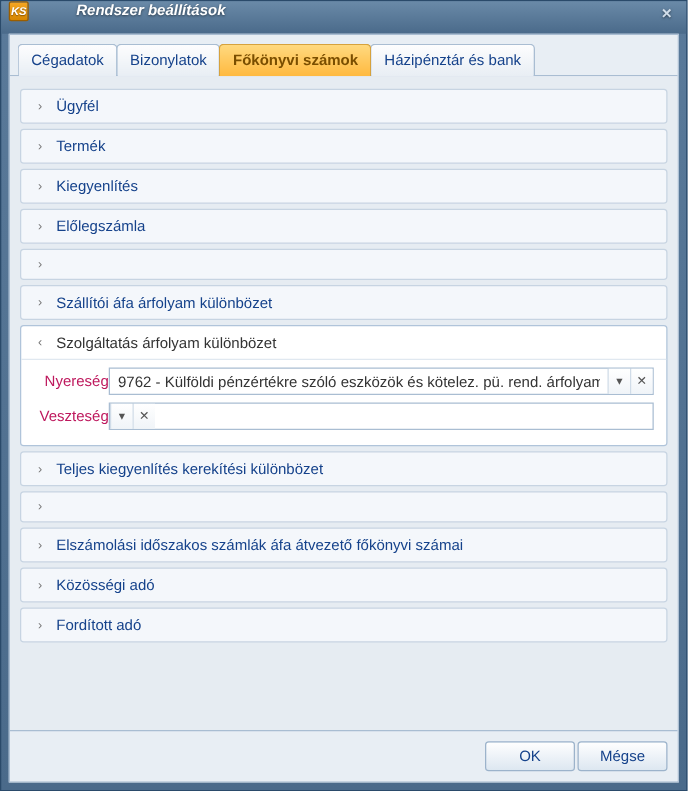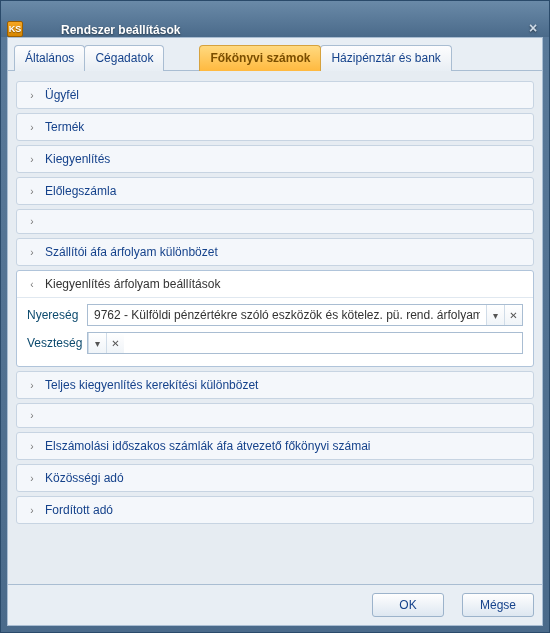--- a/index.html
+++ b/index.html
@@ -14,28 +14,29 @@
   }
   .window {
     width: 550px;
     height: 633px;
     background: linear-gradient(#5a7a9a, #4a6a8a);
     border: 1px solid #2a4a6a;
     display: flex;
     flex-direction: column;
   }
   .titlebar {
-    height: 36px;
-    display: flex;
-    align-items: flex-end;
+    height: 26px;
+    display: flex;
+    align-items: flex-start;
     padding: 0 4px 0 6px;
     color: #fff;
     font-weight: bold;
     text-shadow: 0 1px 2px rgba(0,0,0,0.5);
     background: linear-gradient(#6a8aa8, #4a6a8a);
+    font-style: italic;
   }
   .titlebar .app-icon {
     width: 16px; height: 16px;
     margin-right: 6px;
     background: linear-gradient(#f5a623, #d68600);
     border: 1px solid #9a5e00;
     border-radius: 2px;
     display: flex; align-items: center; justify-content: center;
     font-size: 9px; color: #fff; font-weight: bold;
     text-shadow: 0 1px 1px rgba(0,0,0,0.4);
@@ -78,21 +79,20 @@
     margin-right: -1px;
     position: relative;
     top: 1px;
   }
   .tab.active {
     background: linear-gradient(#ffd97f, #ffb93f);
     color: #7a4e00;
     font-weight: bold;
     border-color: #d6a23e;
     z-index: 2;
-    margin-left: 36px;
   }
   
   .content {
     flex: 1;
     padding: 10px 8px;
     overflow: auto;
     background: #e6ecf2;
   }
   .section {
     border: 1px solid #c7d4e2;
@@ -125,21 +125,22 @@
     border-top: 1px solid #e0e8f0;
   }
   .form-row {
     display: flex;
     align-items: center;
     margin-bottom: 6px;
   }
   .form-row:last-child { margin-bottom: 2px; }
   .form-label {
     width: 60px;
-    color: #0c4a6e;
+    color: #be185d;
+    text-align: right;
   }
   .input-wrap {
     flex: 1;
     display: flex;
     align-items: stretch;
     border: 1px solid #a9bdd2;
     background: #fff;
     height: 22px;
   }
   .input-wrap input {
@@ -163,21 +164,21 @@
     font-size: 10px;
     cursor: pointer;
     background: linear-gradient(#fff,#f0f4f8);
   }
   
   .button-bar {
     border-top: 1px solid #a9bdd2;
     padding: 8px;
     display: flex;
     justify-content: flex-end;
-    gap: 18px;
+    gap: 2px;
     background: #e8eef4;
   }
   .btn {
     min-width: 72px;
     padding: 4px 14px;
     border: 1px solid #9cb3cb;
     border-radius: 3px;
     background: linear-gradient(#fefefe, #dde7f1);
     color: #15428b;
     cursor: pointer;
@@ -193,22 +194,22 @@
     <div class="app-icon">KS</div>
     <div class="title">Rendszer beállítások</div>
     <div class="close">
       <span>×</span>
     </div>
   </div>
 
   <div class="client">
 
     <div class="tabs">
-      <div class="tab">Általános</div>
       <div class="tab">Cégadatok</div>
+      <div class="tab">Bizonylatok</div>
       <div class="tab active">Főkönyvi számok</div>
       <div class="tab">Házipénztár és bank</div>
     </div>
 
     <div class="content">
 
       <div class="section">
         <div class="section-header">
           <span class="caret">›</span>
           <span>Ügyfél</span>
@@ -245,21 +246,21 @@
       <div class="section">
         <div class="section-header">
           <span class="caret">›</span>
           <span>Szállítói áfa árfolyam különbözet</span>
         </div>
       </div>
 
       <div class="section expanded">
         <div class="section-header">
           <span class="caret">‹</span>
-          <span>Kiegyenlítés árfolyam beállítások</span>
+          <span>Szolgáltatás árfolyam különbözet</span>
         </div>
         <div class="section-body">
 
           <div class="form-row">
             <div class="form-label">Nyereség</div>
             <div class="input-wrap">
               <input type="text" value="9762 - Külföldi pénzértékre szóló eszközök és kötelez. pü. rend. árfolyamny." style="">
               <div class="input-btn">
                 <span>▾</span>
               </div>

